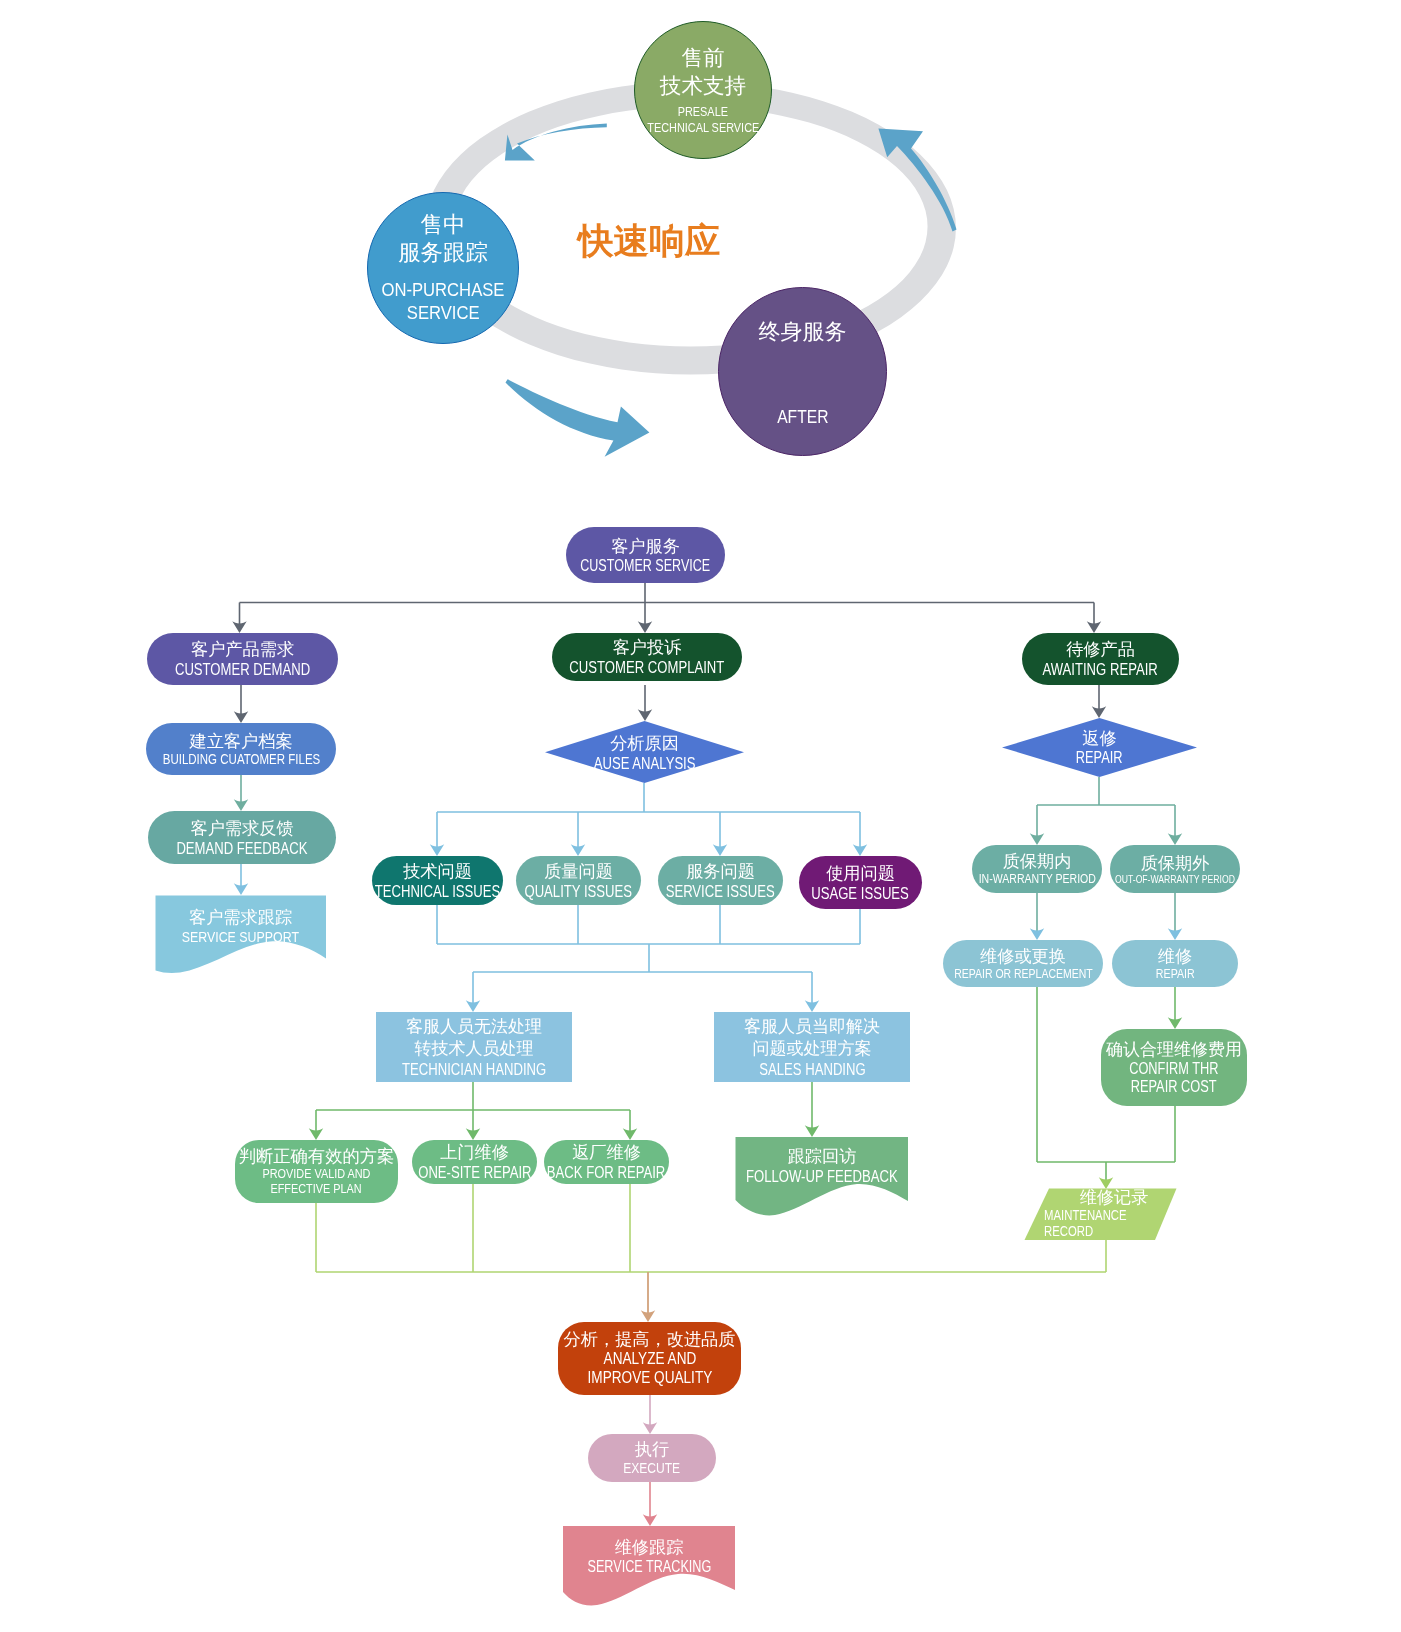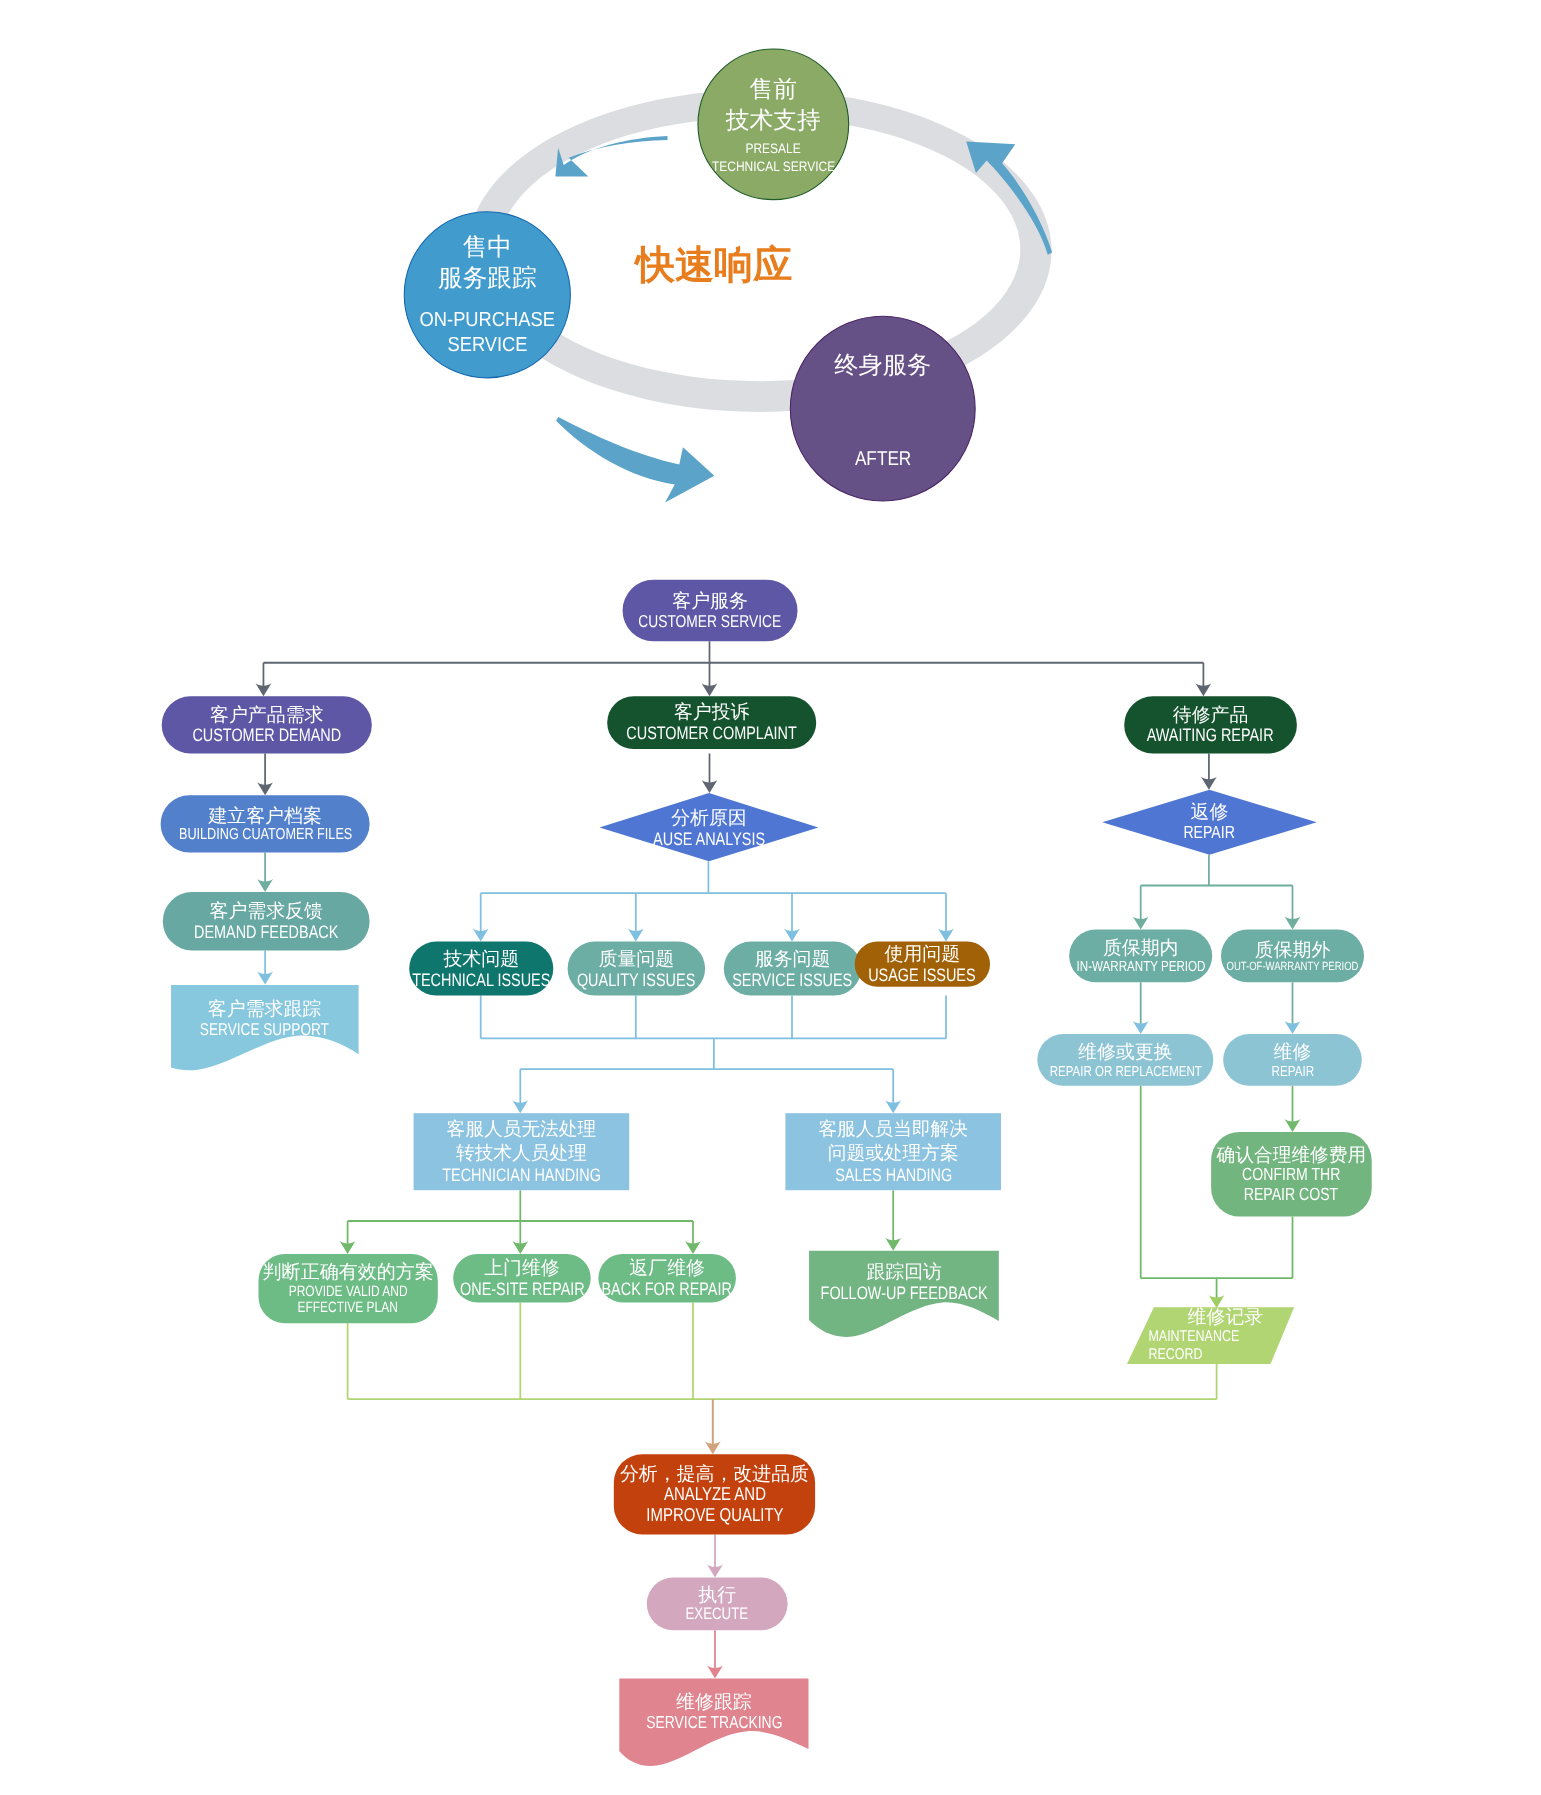--- a/index.html
+++ b/index.html
@@ -72,21 +72,21 @@
         L507.4,134.4 L504.9,160.5 L534.8,160.5 L517,143.5
         C541,133.5 575,127.6 606.8,127.2 Z" fill="#5ba3c9"></path>
   <path data-name="cycle-arrow-right" d="M956.5,229.5 C948,201 928,167.5 911,148.5
         L923,131.2 L878.4,128.6 L887.2,157.2 L897,146
         C917,166.5 944,202 952.5,231.5 Z" fill="#5ba3c9"></path>
   <path data-name="cycle-arrow-bottom" d="M507.6,379.2 C538,395 578,414 617.5,422.2
         L620.9,406.6 L649.4,432.4 L604.6,456.8 L613.4,440.5
         C572,434 534,411 505.5,382.5 Z" fill="#5ba3c9"></path>
 </svg>
 
-<div class="circ" id="c-presale" data-name="cycle-node-presale" style="left:634px;top:44px;width:138px;height:138px;background:#8aaa66;border:1.5px solid #1e5b26;">
+<div class="circ" id="c-presale" data-name="cycle-node-presale" style="left:634px;top:21px;width:138px;height:138px;background:#8aaa66;border:1.5px solid #1e5b26;">
   <span class="cn" data-name="presale-cn-line1">售前</span>
   <span class="cn" data-name="presale-cn-line2">技术支持</span>
   <span class="en l1" data-name="presale-en-line1">PRESALE</span>
   <span class="en" data-name="presale-en-line2">TECHNICAL SERVICE</span>
 </div>
 
 <div class="circ" id="c-onpurchase" data-name="cycle-node-on-purchase" style="left:367px;top:192px;width:152px;height:152px;background:#419ccd;border:1.5px solid #1468b0;">
   <span class="cn" data-name="on-purchase-cn-line1">售中</span>
   <span class="cn" data-name="on-purchase-cn-line2">服务跟踪</span>
   <span class="en l1" data-name="on-purchase-en-line1">ON-PURCHASE</span>
@@ -228,21 +228,21 @@
 <div class="node pill sm" data-name="node-quality-issues" style="left:516px;top:856px;width:125px;height:49px;background:#6caea4;">
   <span class="cn" data-name="quality-issues-cn">质量问题</span>
   <span class="en" data-name="quality-issues-en">QUALITY ISSUES</span>
 </div>
 
 <div class="node pill sm" data-name="node-service-issues" style="left:658px;top:856px;width:125px;height:49px;background:#6caea4;">
   <span class="cn" data-name="service-issues-cn">服务问题</span>
   <span class="en" data-name="service-issues-en">SERVICE ISSUES</span>
 </div>
 
-<div class="node pill sm" data-name="node-usage-issues" style="left:777px;top:856px;width:123px;height:41px;background:#a16207;">
+<div class="node pill sm" data-name="node-usage-issues" style="left:799px;top:856px;width:123px;height:53px;background:#701a75;">
   <span class="cn" data-name="usage-issues-cn">使用问题</span>
   <span class="en" data-name="usage-issues-en">USAGE ISSUES</span>
 </div>
 
 <div class="node pill sm" data-name="node-in-warranty" style="left:972px;top:845px;width:130px;height:48px;background:#6caea4;">
   <span class="cn" data-name="in-warranty-cn">质保期内</span>
   <span class="en" data-name="in-warranty-en">IN-WARRANTY PERIOD</span>
 </div>
 
 <div class="node pill sm" id="n-outwar" data-name="node-out-of-warranty" style="left:1110px;top:845px;width:130px;height:48px;background:#6caea4;">

